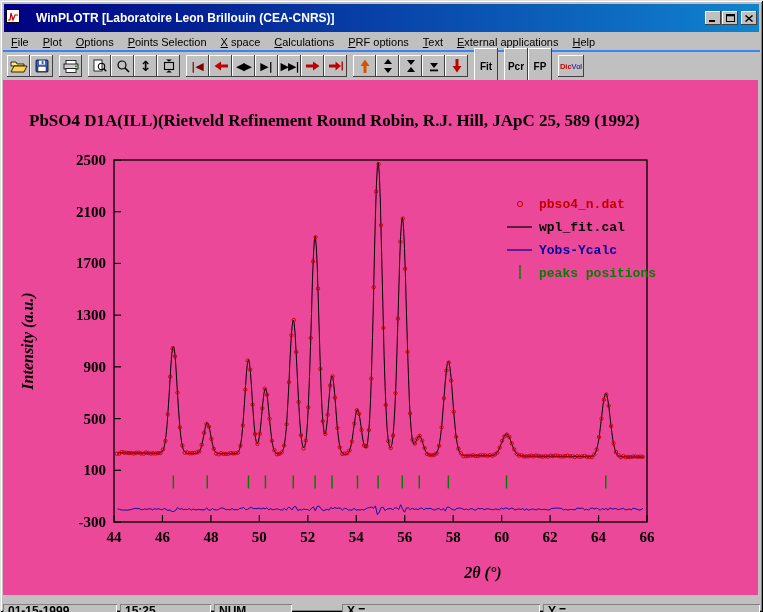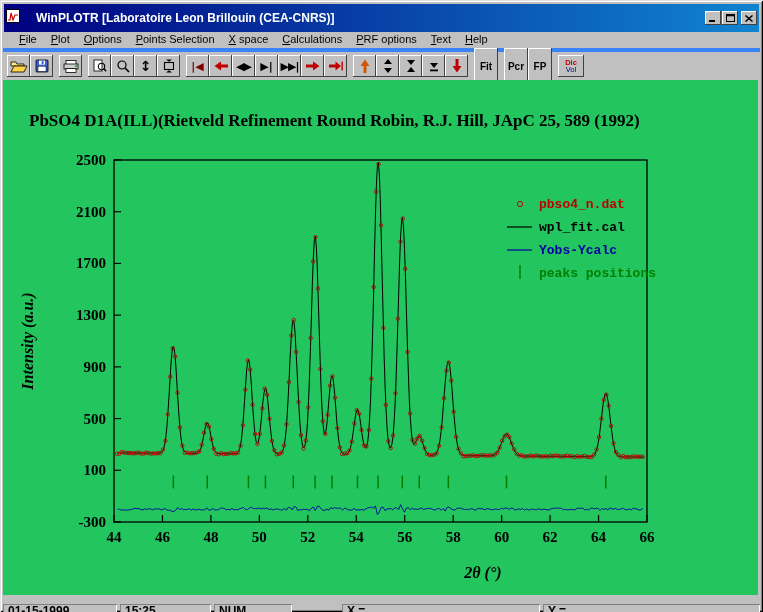--- a/index.html
+++ b/index.html
@@ -11,39 +11,39 @@
 
   .titlebar{height:28px;margin:1px;display:flex;align-items:center;gap:16px;padding:0 2px;
     background:linear-gradient(to right,#000080,#1084d0);color:#fff}
   .title-text{font-size:12px;font-weight:bold;flex:1;white-space:nowrap;overflow:hidden}
   .win-controls{display:flex;align-items:center}
   .win-btn{width:16px;height:14px;background:#c0c0c0;border:0;padding:0;margin-left:1px;cursor:pointer;
     display:flex;align-items:center;justify-content:center;
     box-shadow:inset -1px -1px 0 #404040,inset 1px 1px 0 #fff}
   .win-btn.close{margin-left:3px}
 
-  .menubar{height:19px;display:flex;align-items:flex-end;padding-left:9px;border-bottom:4px solid #3b82f6}
+  .menubar{height:19px;display:flex;align-items:center;padding-left:1px;border-bottom:2px solid #3b82f6}
   .menu-item{padding:3px 7px;font-size:11px;color:#000;cursor:default;white-space:nowrap}
   .menu-item u{text-decoration:underline}
 
   .toolbar{height:28px;display:flex;align-items:center;padding:2px 4px}
   .tb-btn{width:23px;height:22px;flex:0 0 auto;background:#c0c0c0;border:0;padding:0;cursor:pointer;
     display:flex;flex-direction:row;align-items:center;justify-content:center;
     box-shadow:inset -1px -1px 0 #404040,inset 1px 1px 0 #fff}
   .tb-btn.txt{width:auto;min-width:24px;padding:18px 3px;font-family:"Liberation Sans",sans-serif;
     font-size:10px;font-weight:bold;color:#000}
-  .tb-btn.two-line{flex-direction:column;width:26px;line-height:7px}
+  .tb-btn.two-line{flex-direction:row;width:26px;line-height:7px}
   .tb-btn.two-line .tl0{font-size:7.5px;font-weight:bold;color:#c00000}
   .tb-btn.two-line .tl1{font-size:7.5px;font-weight:normal;color:#000080}
   .tb-sep{width:6px;height:22px;flex:0 0 auto}
   .glyph{font-family:"DejaVu Sans",sans-serif;font-weight:bold;font-size:11px;line-height:1;color:#000}
   .glyph.maroon{color:#800000}
   .glyph.tight{letter-spacing:-1px}
 
-  .client{width:755px;height:515px;background:#22c55e;margin:0;position:relative}
+  .client{width:755px;height:515px;background:#ec4899;margin:0;position:relative}
   .client svg{display:block}
 
   .statusbar{height:22px;display:flex;gap:3px;margin-top:1px;align-items:flex-end}
   .sb-panel{background:#c0c0c0;display:flex;align-items:center;padding:0 5px;
     font-size:12px;font-weight:bold;color:#000;white-space:nowrap;
     box-shadow:inset 1px 1px 0 #808080,inset -1px -1px 0 #fff}
   .sb-date{width:114px}
   .sb-time{width:91px}
   .sb-num{width:78px}
   .sb-spacer{width:44px}
@@ -83,20 +83,21 @@
 
   <div class="menubar">
       <div class="menu-item"><u>F</u>ile</div>
       <div class="menu-item"><u>P</u>lot</div>
       <div class="menu-item"><u>O</u>ptions</div>
       <div class="menu-item"><u>P</u>oints Selection</div>
       <div class="menu-item"><u>X</u> space</div>
       <div class="menu-item"><u>C</u>alculations</div>
       <div class="menu-item"><u>P</u>RF options</div>
       <div class="menu-item"><u>T</u>ext</div>
+      <div class="menu-item"><u>E</u>xternal applications</div>
       <div class="menu-item"><u>H</u>elp</div>
     </div>
 
   <div class="toolbar">
       <button class="tb-btn">
         <svg width="18" height="14" viewBox="0 0 18 14">
           <path d="M1 3 h5 l1 2 h7 v2 h-13 z" fill="#ffe97f" stroke="#000" stroke-width="0.8"></path>
           <path d="M1 13 l3 -6 h13 l-3 6 z" fill="#ffd24a" stroke="#000" stroke-width="0.8"></path>
         </svg>
       </button>

